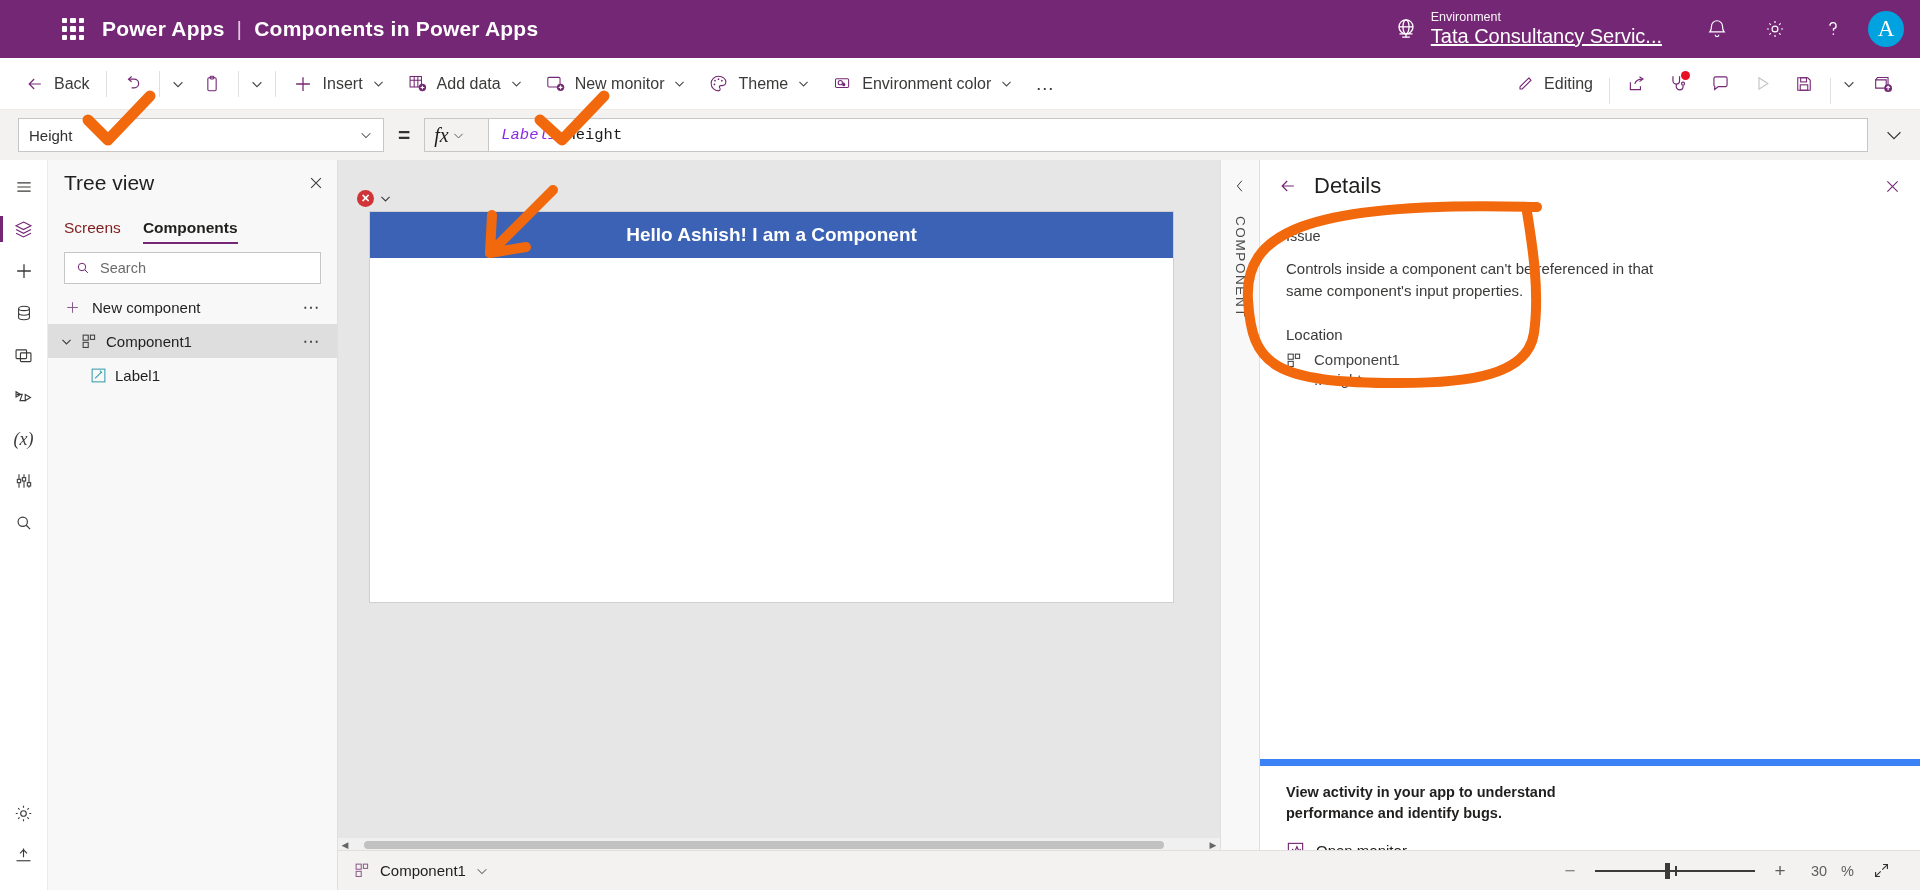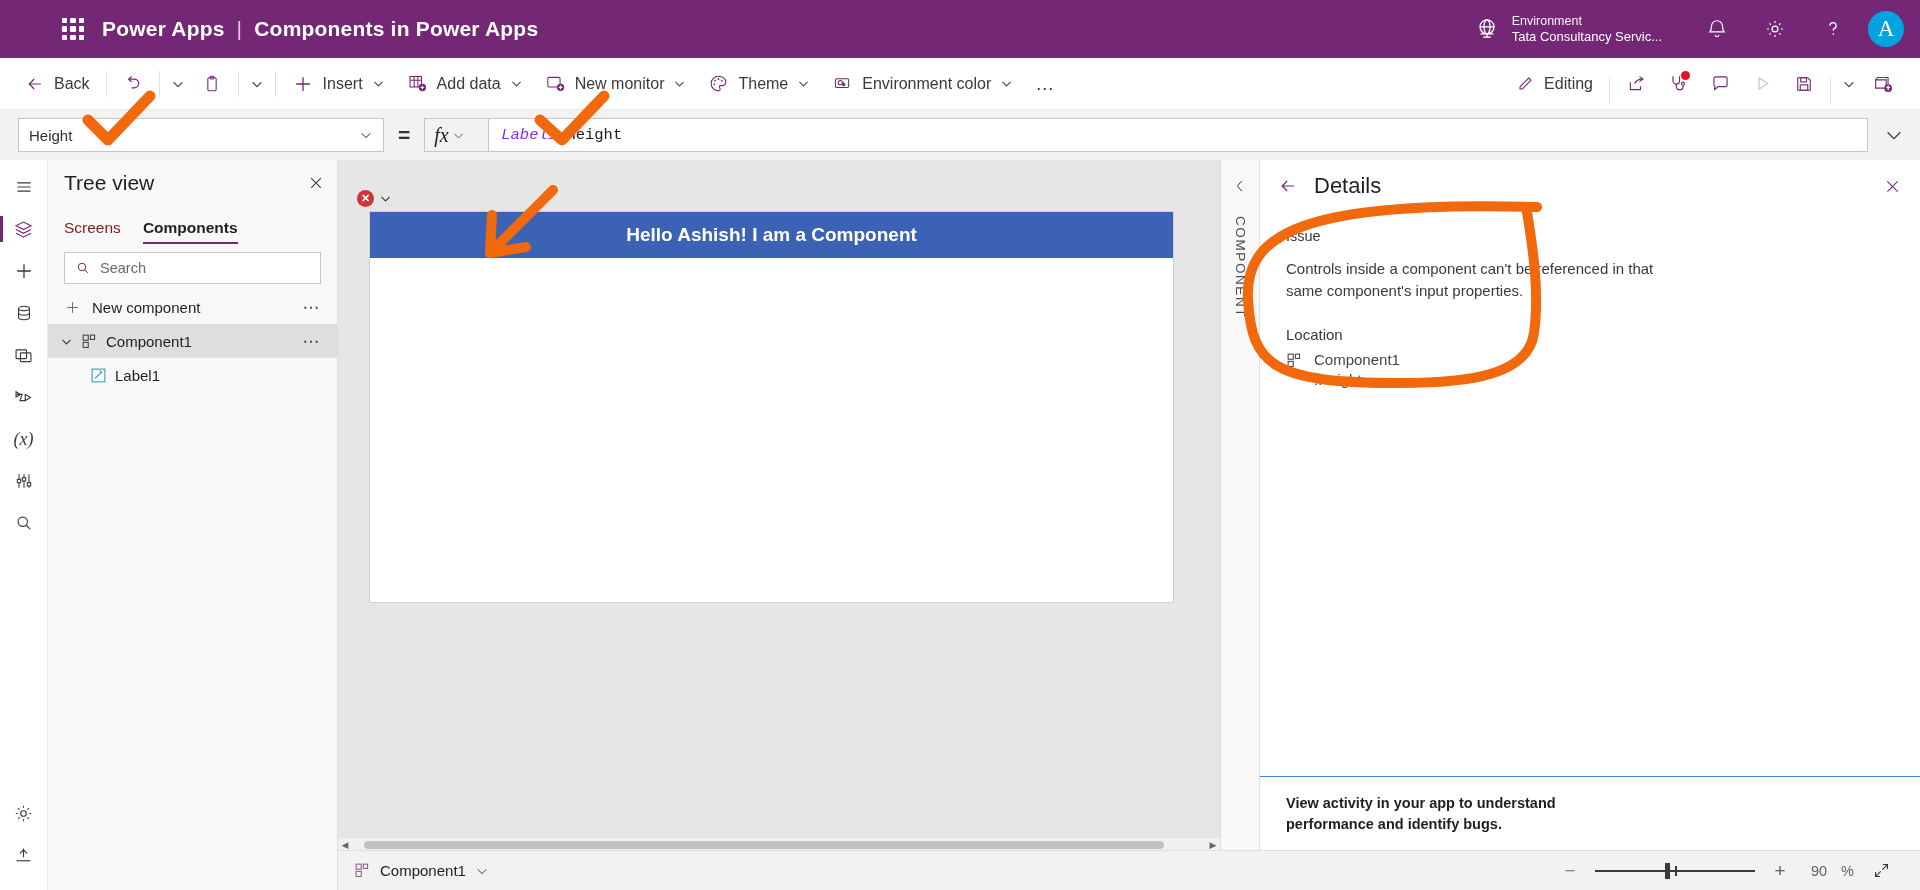--- a/index.html
+++ b/index.html
@@ -31,21 +31,21 @@
   .brand .sub { font-weight: bold; }
 
   .top-right { margin-left: auto; display: flex; align-items: center; height: 58px; }
   .env {
     display: flex; align-items: center; gap: 12px; color: #fff; padding-right: 26px;
     cursor: pointer;
   }
   .env .globe { width: 26px; height: 26px; flex: 0 0 26px; }
   .env-text { display: flex; flex-direction: column; line-height: 1.18; }
   .env-label { font-size: 12.5px; opacity: .95; }
-  .env-value { font-size: 13px; }
+  .env-value { font-size: 20px; text-decoration: underline; }
   .ticon {
     width: 58px; height: 58px; display: flex; align-items: center; justify-content: center;
     color: #fff; cursor: pointer;
   }
   .ticon svg { display: block; }
   .avatar {
     width: 36px; height: 36px; border-radius: 50%; background: #00a2e0;
     color: #fff; font-size: 23px; display: flex; align-items: center; justify-content: center;
     margin: 0 16px 0 6px; cursor: pointer; font-family: "Liberation Serif", serif;
   }
@@ -215,21 +215,21 @@
   .det-body { padding: 16px 26px 0 26px; flex: 1; }
   .det-sec { font-size: 14.5px; color: #3b3a39; margin-bottom: 14px; }
   .det-msg { font-size: 15px; color: #3b3a39; line-height: 1.45; max-width: 400px; margin-bottom: 24px; }
   .det-loc-label { font-size: 15px; color: #3b3a39; margin-bottom: 7px; }
   .det-loc {
     display: flex; align-items: flex-start; gap: 11px; font-size: 15px; color: #444;
     cursor: pointer;
   }
   .det-loc .txt { display: flex; flex-direction: column; line-height: 1.35; }
   .det-foot {
-    border-top: 1px solid #3b82f6; padding: 16px 26px 19px 26px;
+    border-top: 7px solid #3b82f6; padding: 16px 26px 30px 26px;
   }
   .det-foot-txt { font-size: 14.5px; color: #201f1e; font-weight: bold; line-height: 1.4; max-width: 330px; }
   .det-monitor {
     display: flex; align-items: center; gap: 11px; margin-top: 18px;
     font-size: 15px; color: #201f1e; cursor: pointer;
   }
 
   
   .statusbar {
     position: absolute; left: 338px; bottom: 0; width: 1582px; height: 40px;
@@ -753,21 +753,21 @@
     </div>
 
     <div class="zoomwrap">
       <span class="zbtn">−</span>
       <div class="slider">
         <div class="line"></div>
         <div class="tick"></div>
         <div class="handle"></div>
       </div>
       <span class="zbtn plus">+</span>
-      <span class="zval">90</span>
+      <span class="zval">30</span>
       <span class="zpct">%</span>
       <span class="zfit">
         <svg width="19" height="19" viewBox="0 0 24 24" fill="none" stroke="#323130" stroke-width="1.4">
           <path d="M14 4.5h5.5V10M10 19.5H4.5V14"></path>
             <path d="M19.5 4.5L13 11M4.5 19.5L11 13"></path>
         </svg>
       </span>
     </div>
   </div>
 

